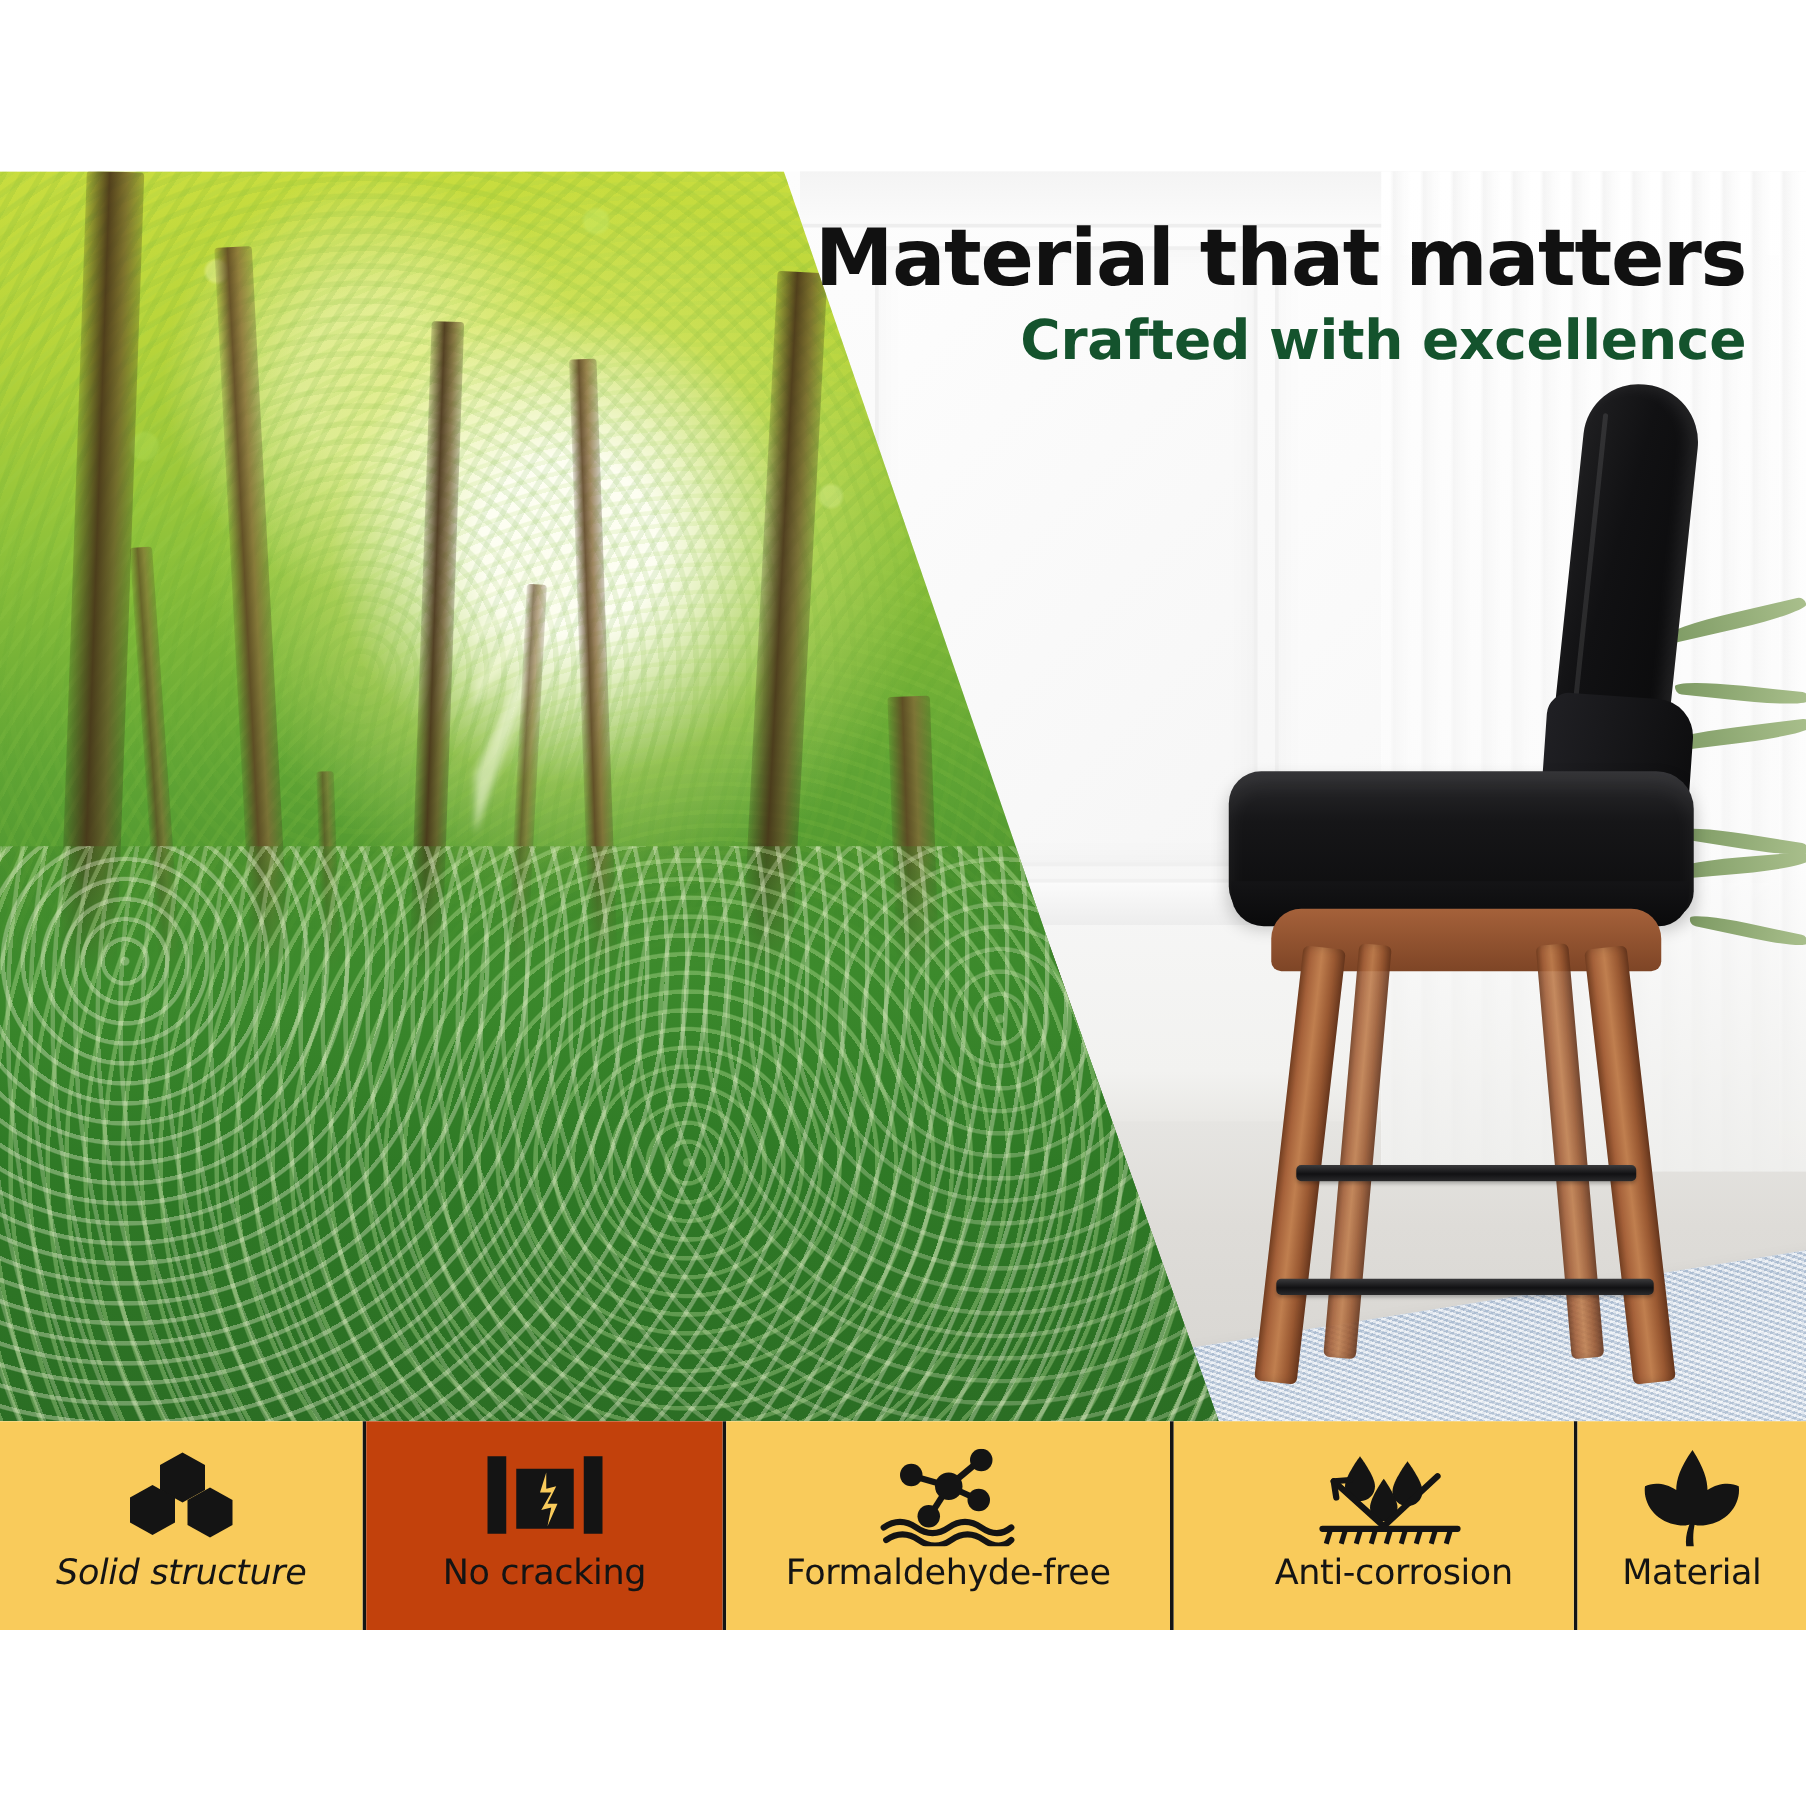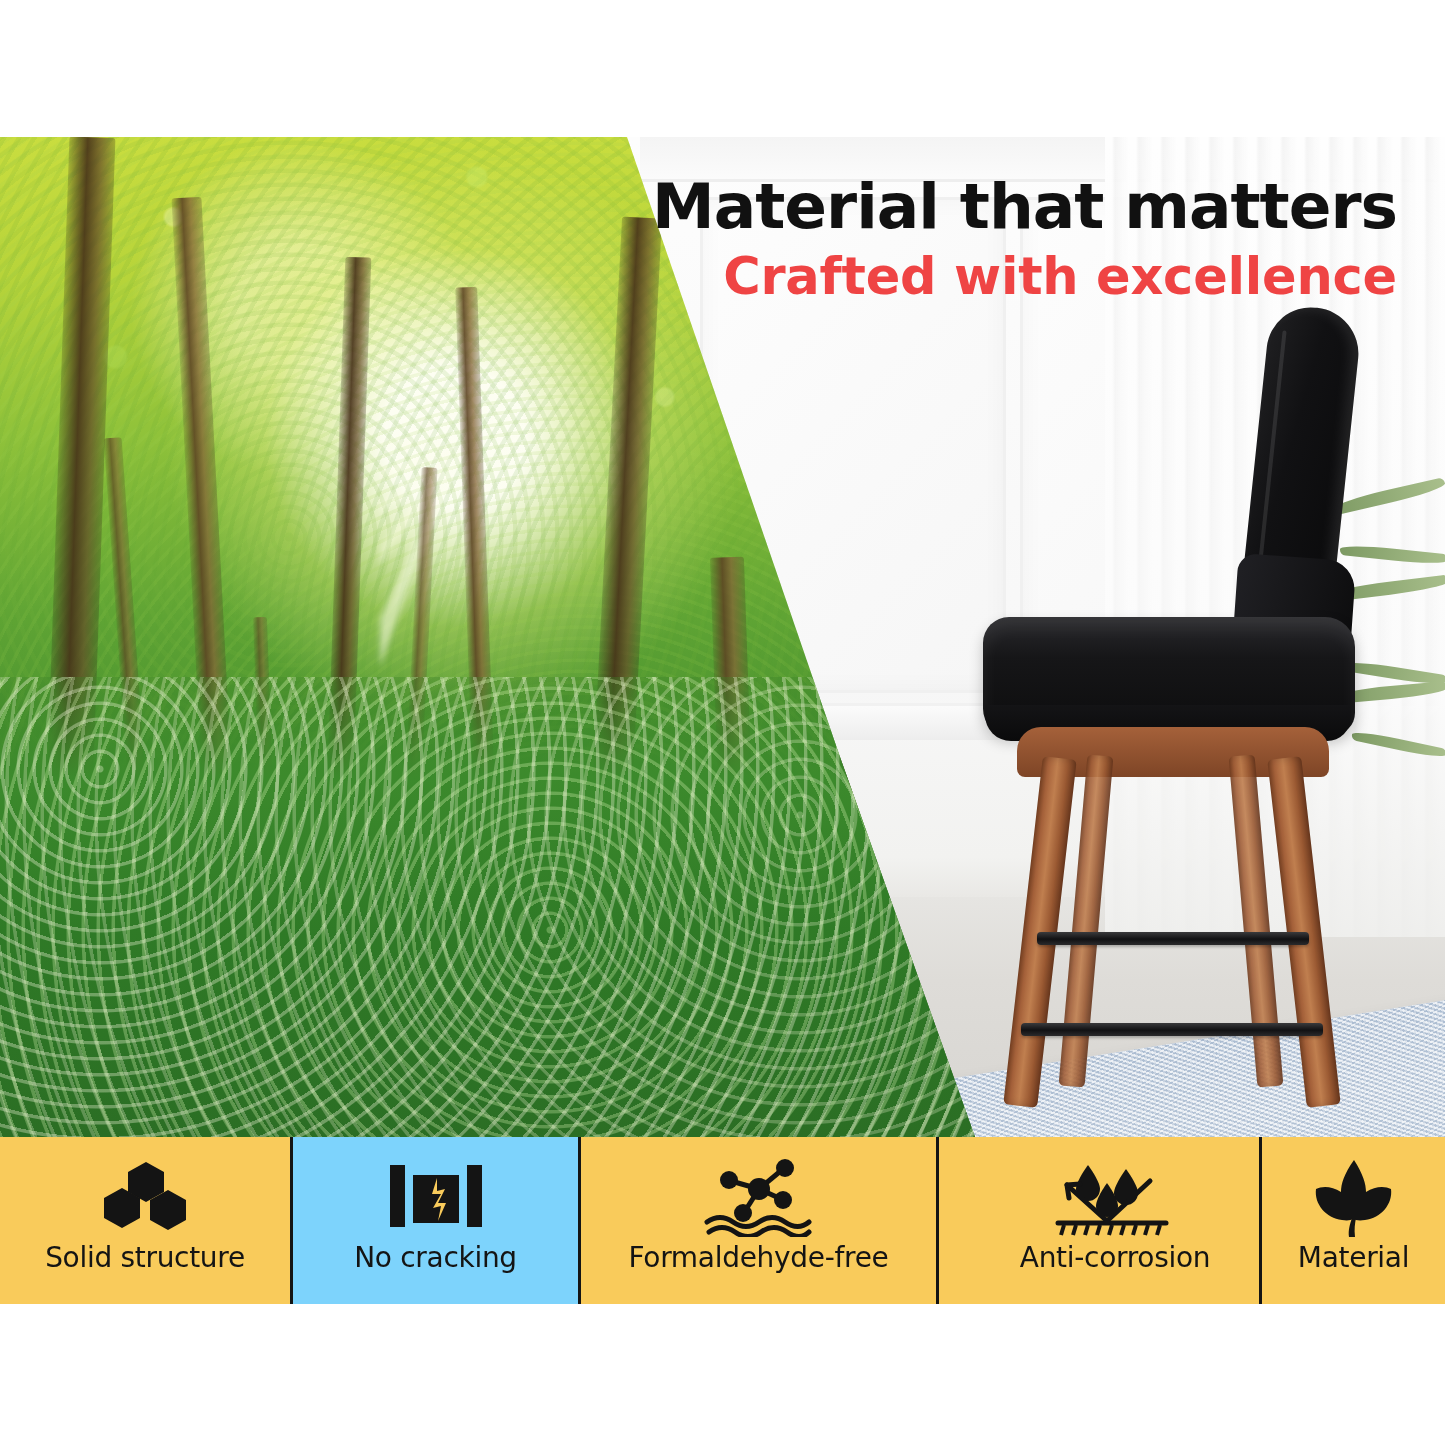--- a/index.html
+++ b/index.html
@@ -109,21 +109,21 @@
         rgba(255,255,230,.42) 14deg 19deg, transparent 19deg 30deg,
         rgba(255,255,235,.40) 30deg 35deg, transparent 35deg 48deg,
         rgba(255,255,225,.34) 48deg 53deg, transparent 53deg 70deg,
         rgba(255,255,230,.30) 70deg 75deg, transparent 75deg 360deg);
       filter:blur(3px);pointer-events:none;}
 
   
   .headline{position:absolute;right:48px;top:38px;text-align:right;z-index:40;}
   .h1{font-family:"DejaVu Sans",sans-serif;font-weight:bold;font-size:63px;color:#111111;
       letter-spacing:-1px;line-height:1.0;white-space:nowrap;}
-  .h2{font-family:"DejaVu Sans",sans-serif;font-weight:bold;font-size:51px;color:#ef4444;
+  .h2{font-family:"DejaVu Sans",sans-serif;font-weight:bold;font-size:44px;color:#14532d;
       letter-spacing:-.2px;margin-top:9px;white-space:nowrap;text-align:right;}
 
   
   #features{position:absolute;left:0;top:1137px;width:1445px;height:167px;display:flex;}
   .fcell{position:relative;flex:0 0 auto;display:flex;flex-direction:column;
       align-items:center;justify-content:flex-start;padding-top:22px;}
   .fdiv{flex:0 0 3px;background:#141414;}
   .ficon{height:78px;display:flex;align-items:center;justify-content:center;}
   .flabel{font-family:"DejaVu Sans",sans-serif;font-size:28px;color:#141414;
       margin-top:4px;white-space:nowrap;letter-spacing:-.3px;}
@@ -194,35 +194,35 @@
     </div>
 
     <div class="headline">
       <div class="h1">Material that matters</div>
       <div class="h2">Crafted with excellence</div>
     </div>
   </div>
 
   <div id="features">
 
-    <div class="fcell" style="width:290px;background:#F9CB5B;">
+    <div class="fcell" style="width:290px;background:#F9CB5B;font-style:italic;">
       <div class="ficon">
         <svg width="86" height="76" viewBox="0 0 86 76">
           <g fill="#141414">
             <polygon points="44,2 62,12 62,32 44,42 26,32 26,12"></polygon>
             <polygon points="20,28 38,38 38,58 20,68 2,58 2,38"></polygon>
             <polygon points="66,30 84,40 84,60 66,70 48,60 48,40"></polygon>
           </g>
         </svg>
       </div>
       <div class="flabel">Solid structure</div>
     </div>
     <div class="fdiv"></div>
 
-    <div class="fcell" style="width:285px;background:#7dd3fc;">
+    <div class="fcell" style="width:285px;background:#c2410c;">
       <div class="ficon">
         <svg width="96" height="74" viewBox="0 0 96 74">
           <g fill="#141414">
             <rect x="2" y="4" width="15" height="62"></rect>
             <rect x="79" y="4" width="15" height="62"></rect>
             <path d="M25,14 H71 V62 H25 Z"></path>
           </g>
           <path d="M49,17 L44,33 L53,33 L45,47 L53,45 L50,60 L58,42 L50,42 L57,28 L49,30 Z" fill="#F9CB5B"></path>
         </svg>
       </div>

